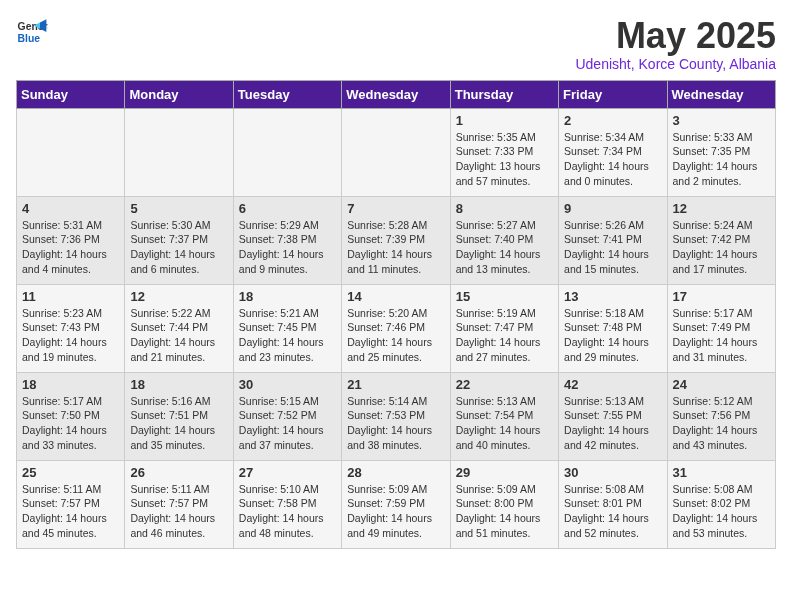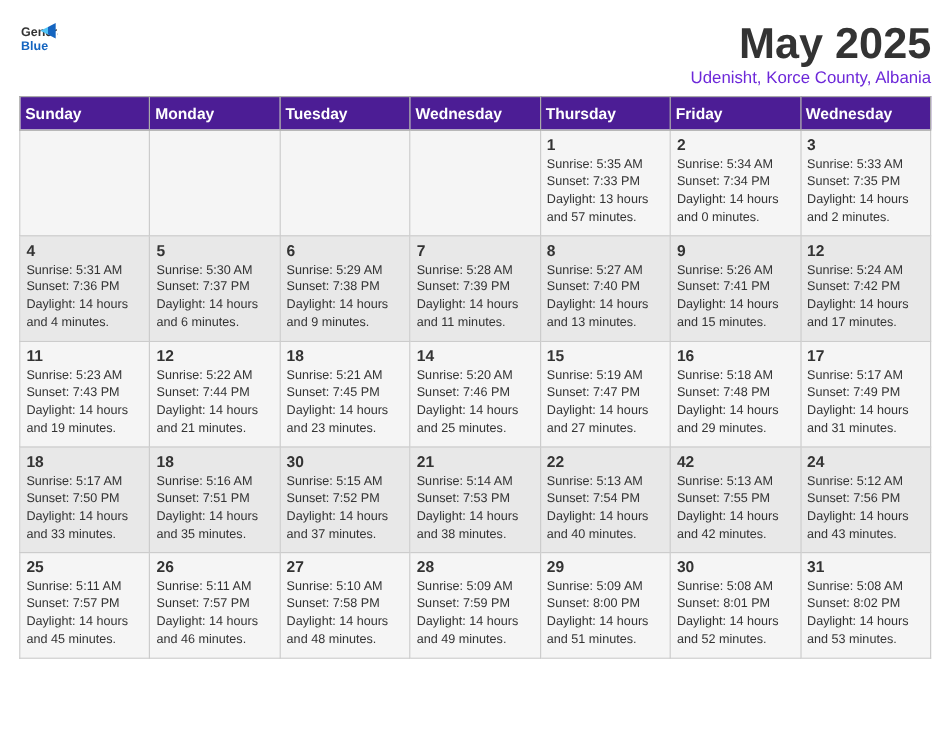--- a/index.html
+++ b/index.html
@@ -177,21 +177,21 @@
         </td>
         <td>
           <span class="day-number">14</span>
           <div class="cell-info">Sunrise: 5:20 AM<br>Sunset: 7:46 PM<br>Daylight: 14 hours and 25 minutes.</div>
         </td>
         <td>
           <span class="day-number">15</span>
           <div class="cell-info">Sunrise: 5:19 AM<br>Sunset: 7:47 PM<br>Daylight: 14 hours and 27 minutes.</div>
         </td>
         <td>
-          <span class="day-number">16</span>
+          <span class="day-number">13</span>
           <div class="cell-info">Sunrise: 5:18 AM<br>Sunset: 7:48 PM<br>Daylight: 14 hours and 29 minutes.</div>
         </td>
         <td>
           <span class="day-number">17</span>
           <div class="cell-info">Sunrise: 5:17 AM<br>Sunset: 7:49 PM<br>Daylight: 14 hours and 31 minutes.</div>
         </td>
       </tr>
       <tr>
         <td>
           <span class="day-number">18</span>

